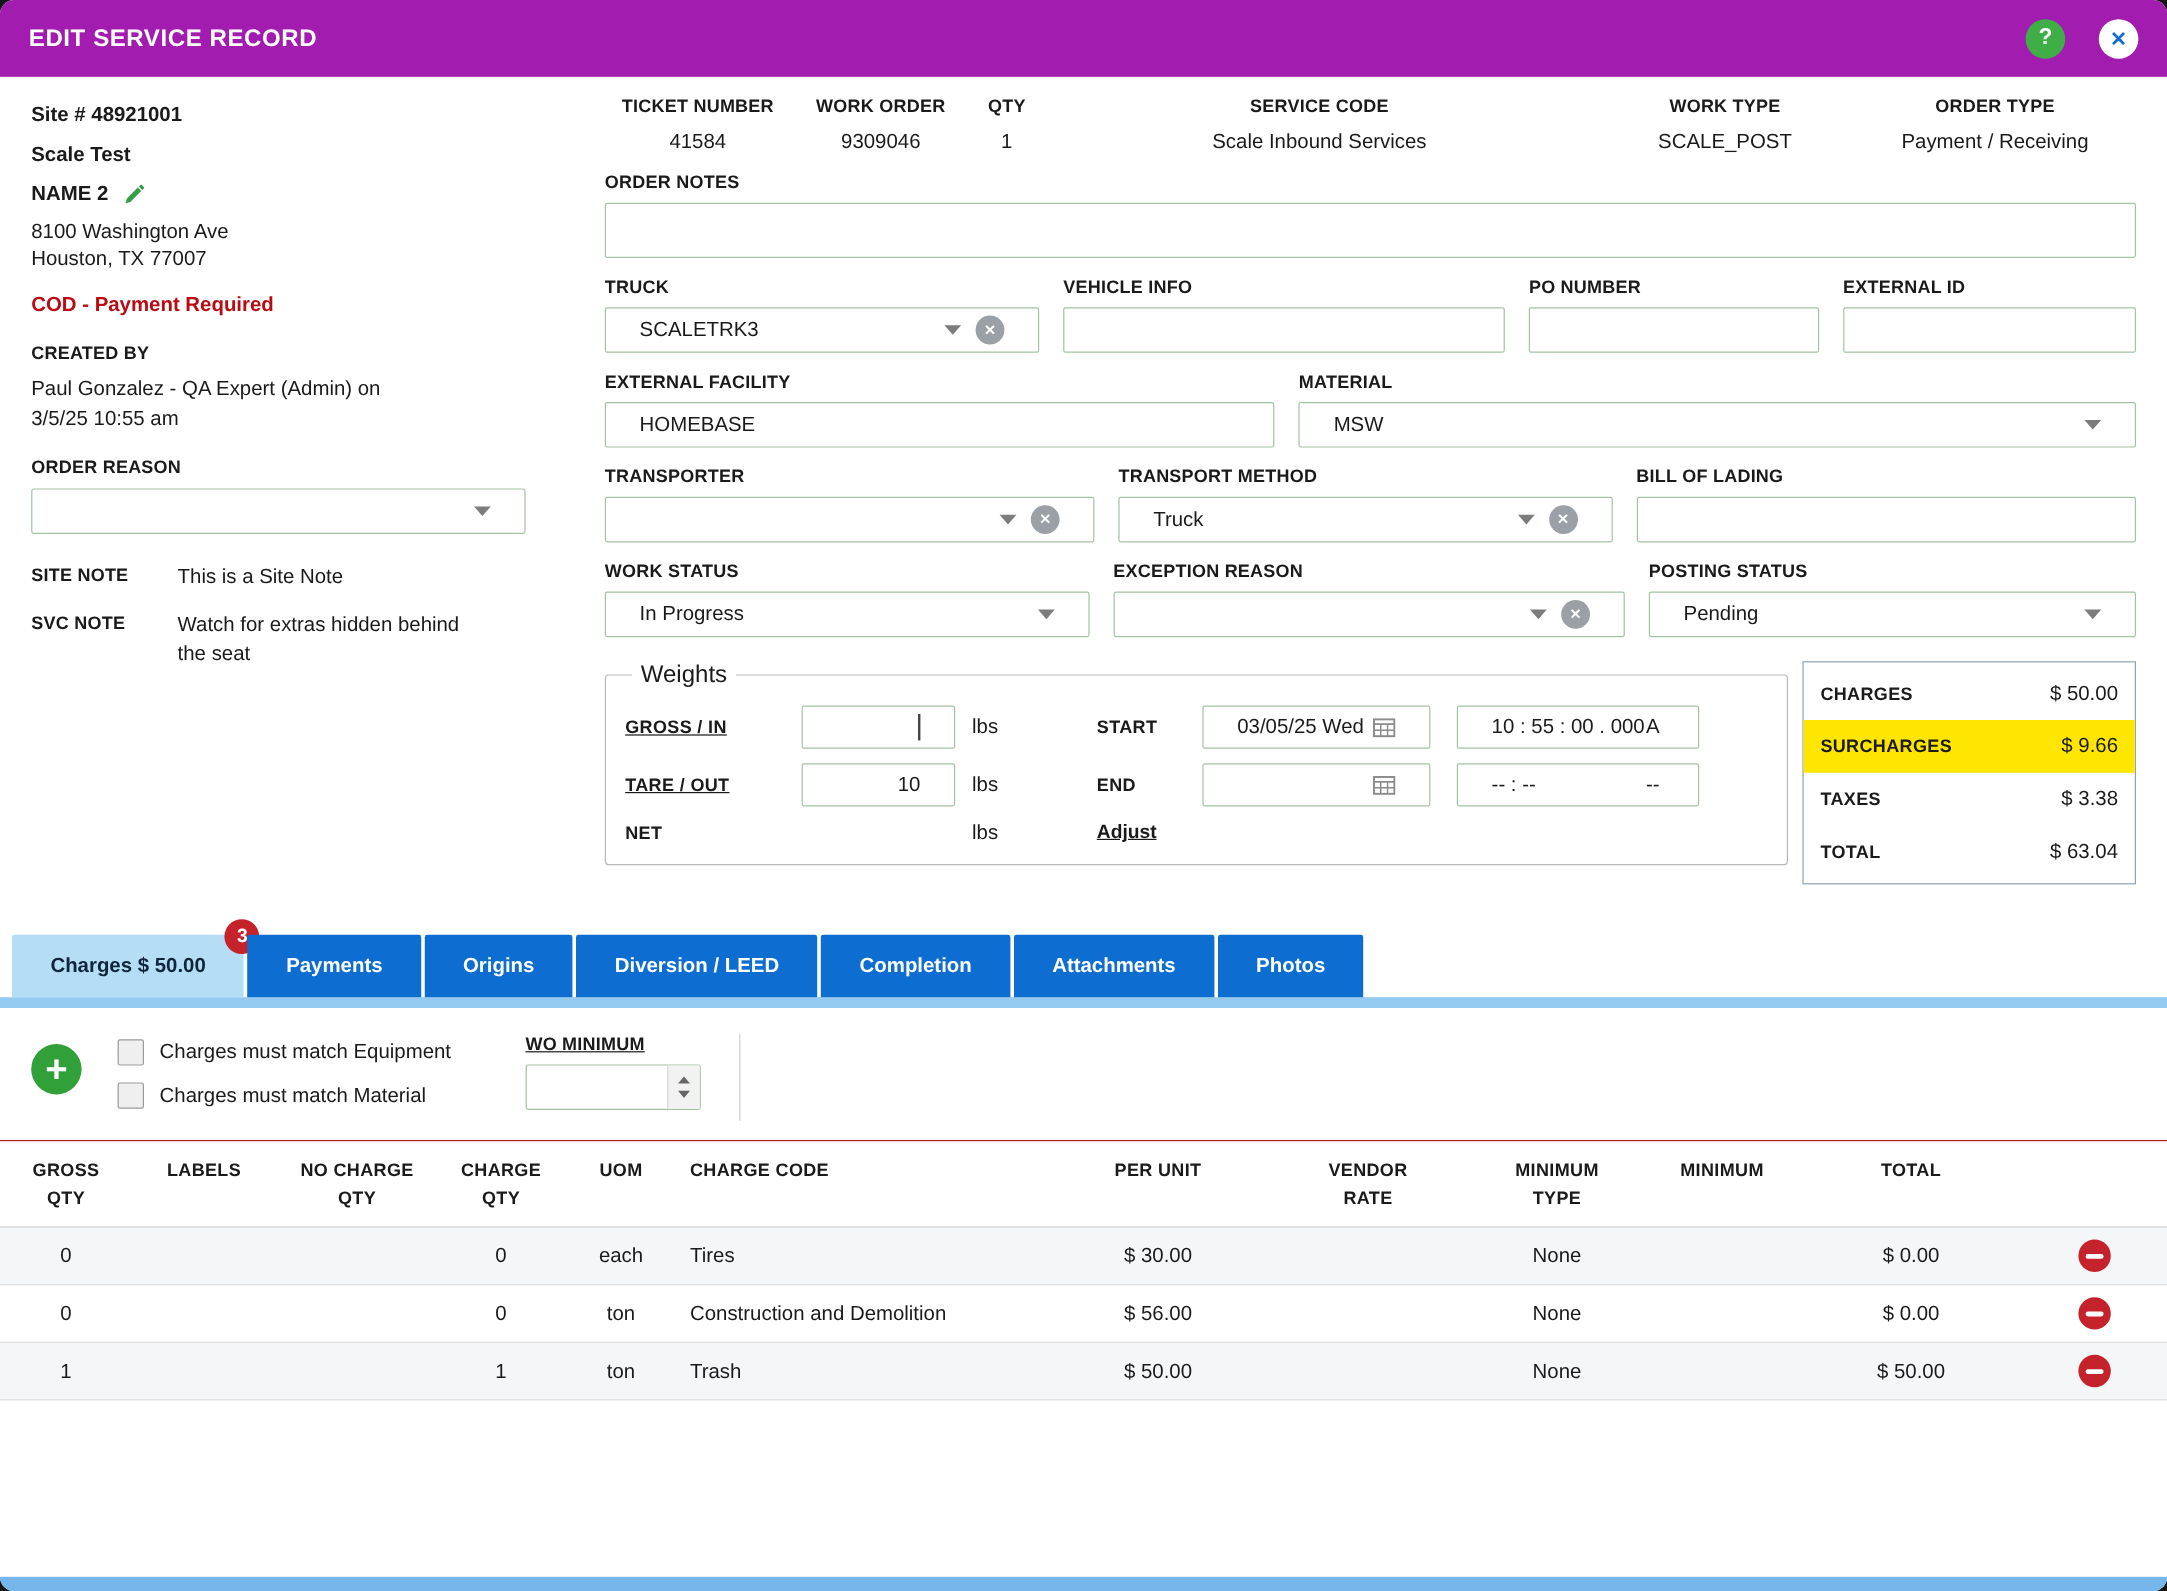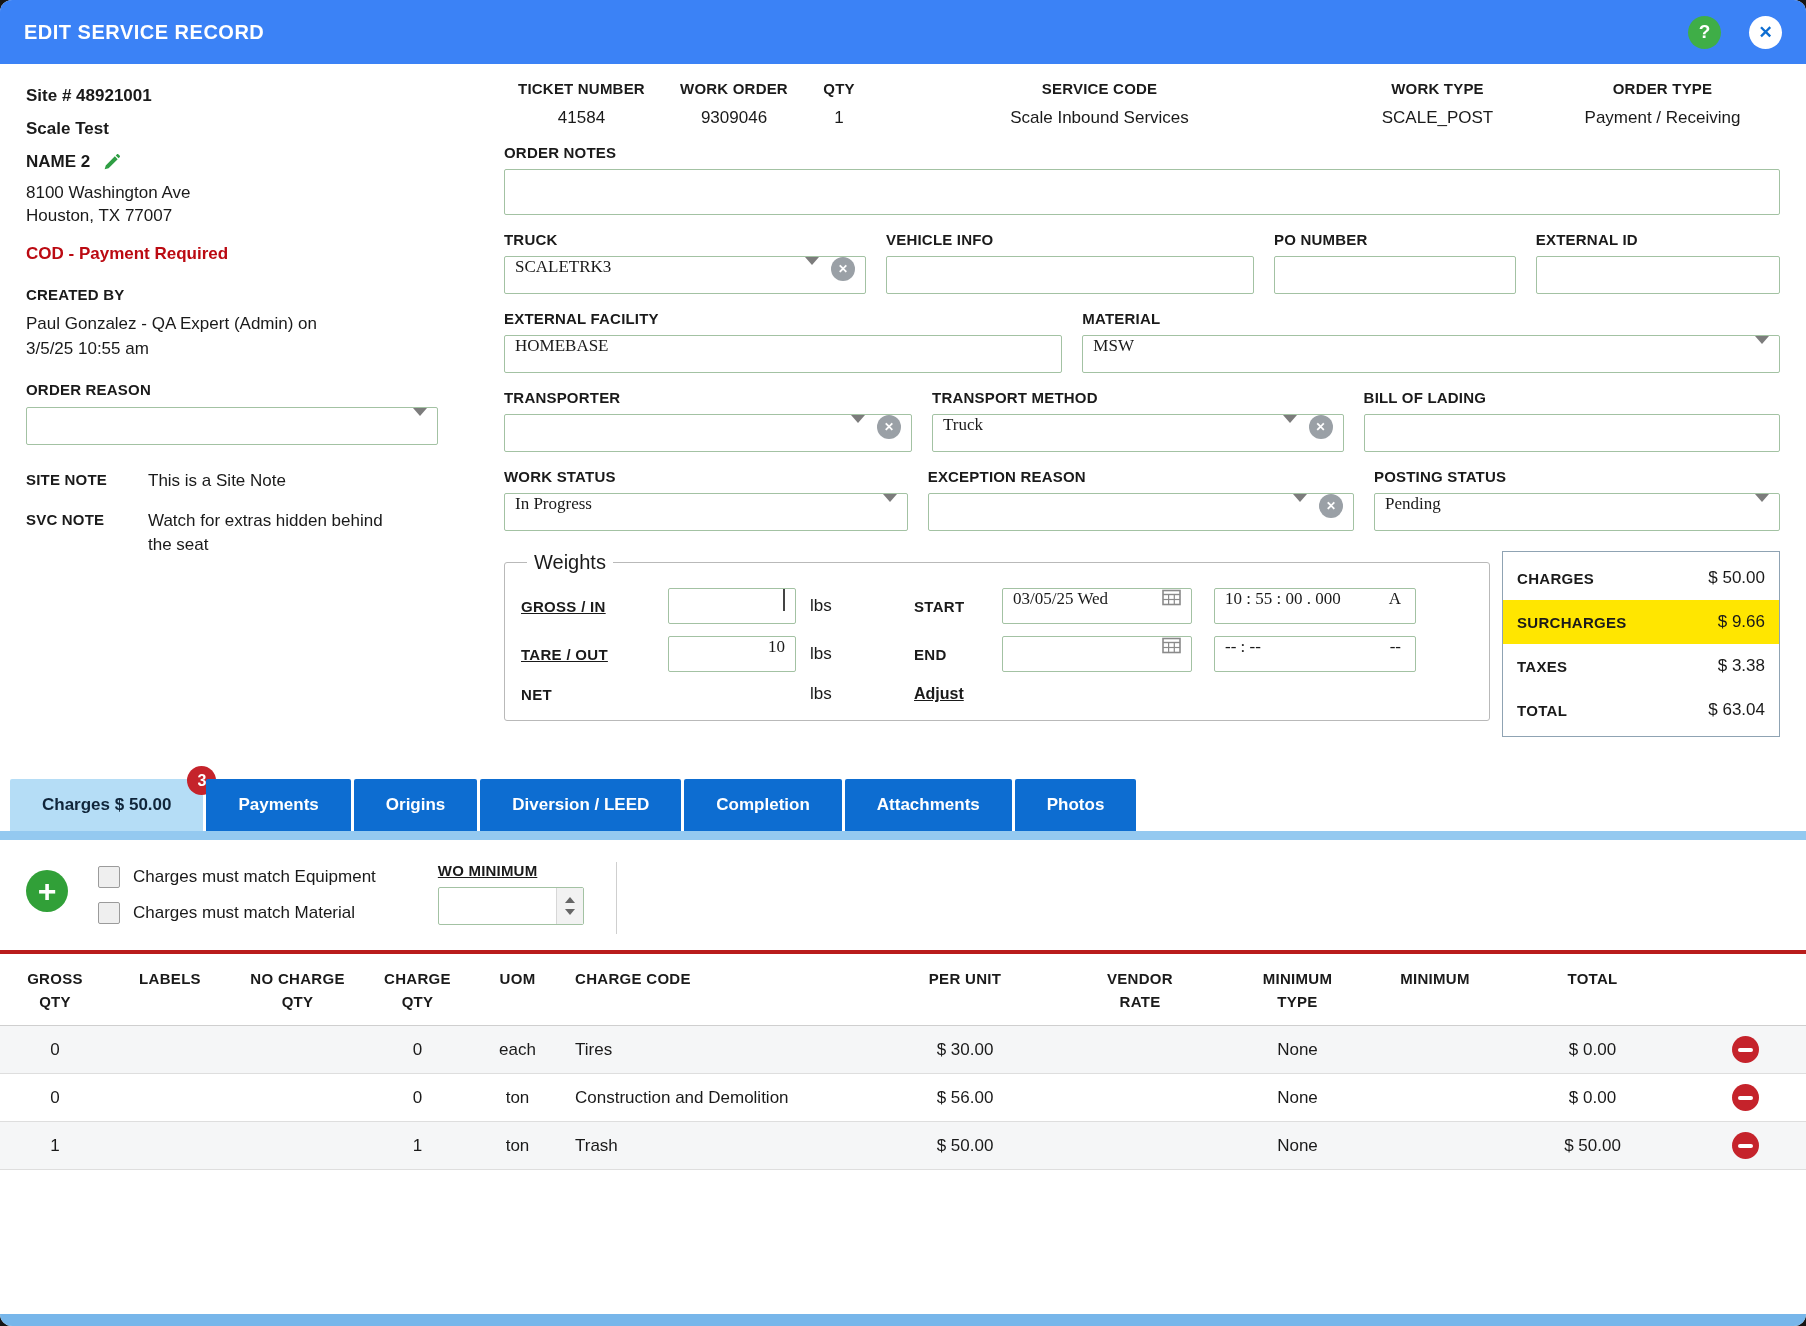--- a/index.html
+++ b/index.html
@@ -3,21 +3,21 @@
 <meta charset="utf-8">
 <style>
   * { margin:0; padding:0; box-sizing:border-box; }
   html,body { width:1806px; height:1326px; }
   body { background:#161616; font-family:"Liberation Sans", sans-serif; color:#1a1a1a; }
 
   .modal { position:relative; width:1806px; height:1326px; background:#fff;
            border-radius:12px; overflow:hidden; display:flex; flex-direction:column; }
 
   
-  .titlebar { height:64px; background:#3b82f6; display:flex; align-items:center;
+  .titlebar { height:64px; background:#a21caf; display:flex; align-items:center;
               padding:0 24px; flex:0 0 auto; }
   .titlebar .title { color:#fff; font-size:20px; font-weight:700; letter-spacing:.5px; }
   .tb-actions { margin-left:auto; display:flex; align-items:center; gap:28px; }
   .help-btn { width:33px; height:33px; border-radius:50%; background:#3fae47; color:#fff;
               font-weight:700; font-size:19px; display:flex; align-items:center; justify-content:center; cursor:pointer; }
   .close-btn { width:33px; height:33px; border-radius:50%; background:#fff; color:#0d6dd1;
                font-weight:700; font-size:17px; display:flex; align-items:center; justify-content:center; cursor:pointer; }
 
   
   .body-area { display:flex; padding:16px 26px 0 26px; flex:0 0 auto; }
@@ -35,21 +35,21 @@
   .created-text { font-size:17px; line-height:1.45; max-width:340px; margin-bottom:20px; }
   .order-reason { width:412px; }
   .notes { margin-top:24px; }
   .note-row { display:flex; margin-bottom:16px; }
   .note-label { width:122px; flex:0 0 auto; font-size:15px; font-weight:700; padding-top:2px; letter-spacing:.2px; }
   .note-text { font-size:17px; line-height:1.4; max-width:235px; }
 
   
   .flabel { font-size:15px; font-weight:700; margin-bottom:8px; letter-spacing:.2px; white-space:nowrap; }
   .input-like, .combo { height:38px; border:1px solid #a3c2a3; border-radius:2px; background:#fff;
-      display:flex; padding:0 10px; font-size:17px; color:#1a1a1a;font-family:Liberation Serif, serif; }
+      display:flex; align-items:center; padding:0 28px; font-size:17px; color:#1a1a1a; }
   .combo { cursor:pointer; }
   .cvalue { flex:1; overflow:hidden; white-space:nowrap; }
   .arrow-down { width:0; height:0; border-left:7px solid transparent; border-right:7px solid transparent;
                 border-top:8px solid #7c7c7c; margin-left:8px; flex:0 0 auto; cursor:pointer; }
   .clear-btn { width:24px; height:24px; border-radius:50%; background:#9aa0a6; color:#fff; font-size:12px;
                font-weight:700; display:flex; align-items:center; justify-content:center; margin-left:12px;
                flex:0 0 auto; cursor:pointer; }
 
   
   .summary-row { display:flex; align-items:flex-start; }
@@ -114,21 +114,21 @@
                 display:flex; align-items:center; padding-left:10px; font-size:17px; }
   .spin-box { margin-left:auto; width:27px; height:100%; display:flex; flex-direction:column; align-items:center;
               justify-content:center; gap:6px; background:#f2f2f2; border-left:1px solid #d7d7d7; }
   .spin-up { width:0; height:0; border-left:5px solid transparent; border-right:5px solid transparent;
              border-bottom:6px solid #666; cursor:pointer; }
   .spin-down { width:0; height:0; border-left:5px solid transparent; border-right:5px solid transparent;
                border-top:6px solid #666; cursor:pointer; }
   .panel-divider { width:1px; background:#cfcfcf; height:72px; margin-left:32px; }
 
   
-  table.charges { width:100%; border-collapse:collapse; margin-top:2px; border-top:4px solid #b91c1c; flex:0 0 auto; }
+  table.charges { width:100%; border-collapse:collapse; margin-top:2px; border-top:1px solid #b91c1c; flex:0 0 auto; }
   .charges th { font-size:15px; font-weight:700; text-align:center; vertical-align:top; padding:14px 6px 12px;
                 line-height:1.5; white-space:pre-line; border-bottom:1px solid #cfcfcf; letter-spacing:.3px; }
   .charges th.col-code { text-align:left; padding-left:10px; }
   .charges td { font-size:17px; text-align:center; padding:10px 6px; border-bottom:1px solid #dedede; height:44px; }
   .charges td.col-code { text-align:left; padding-left:10px; }
   .charges tbody tr:nth-child(odd) { background:#f5f6f7; }
   .del-btn { width:27px; height:27px; border-radius:50%; background:#c5232b; display:inline-flex;
              align-items:center; justify-content:center; cursor:pointer; }
   .del-btn .bar { width:15px; height:4px; background:#fff; border-radius:2px; }
 

